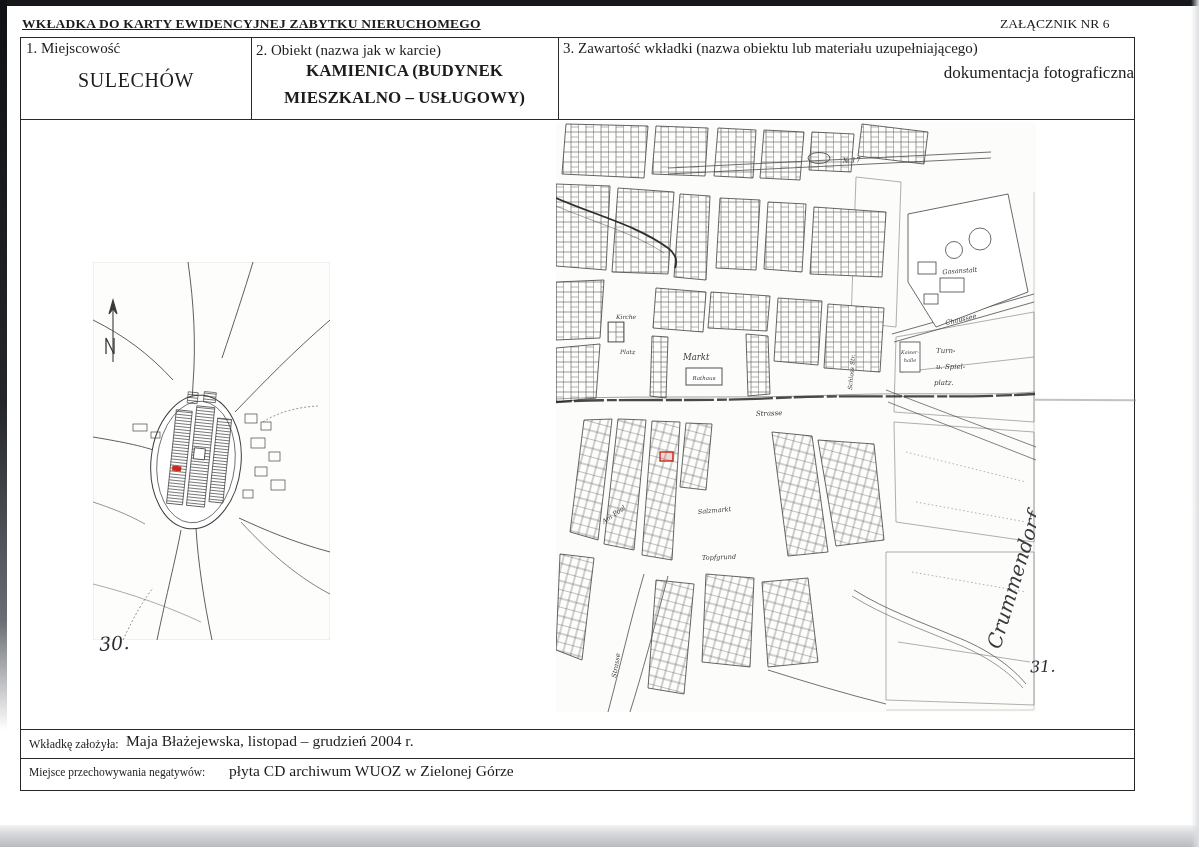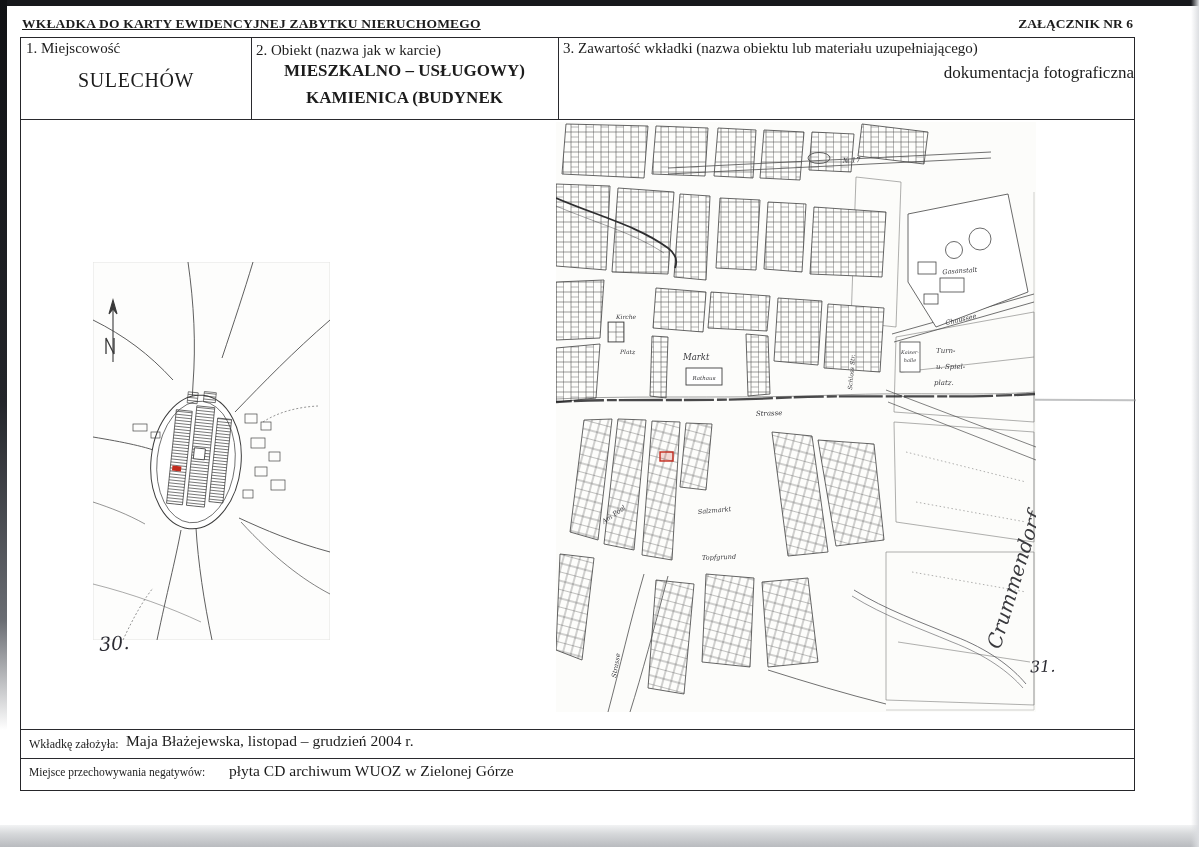--- a/index.html
+++ b/index.html
@@ -15,21 +15,21 @@
   .scan-left{left:0;top:0;width:7px;height:730px;
     background:linear-gradient(180deg,#101114 0%,#23252a 55%,#6a6d73 85%,rgba(120,122,128,0) 100%)}
   .scan-bottom{left:0;top:825px;width:1199px;height:22px;
     background:linear-gradient(180deg,#f2f3f4 0%,#d6d8da 40%,#b9bbbf 100%)}
   .scan-right{left:1191px;top:0;width:8px;height:847px;
     background:linear-gradient(90deg,rgba(215,216,219,0),#dcdee1)}
 
   
   .title-left{left:22px;top:16px;font-weight:bold;font-size:13.5px;letter-spacing:.2px;
     text-decoration:underline;white-space:nowrap}
-  .title-right{left:1000px;top:16px;width:133px;text-align:right;font-weight:bold;font-size:13.5px;white-space:nowrap}
+  .title-right{left:1000px;top:16px;width:133px;font-weight:normal;font-size:13.5px;white-space:nowrap}
 
   
   .frame{left:20px;top:37px;width:1113px;height:752px;border:1.4px solid #26262a}
   .vline{width:1.2px;background:#2a2a2e}
   .hline{height:1.2px;background:#2a2a2e}
   .vl1{left:230px;top:0;height:81px}
   .vl2{left:537px;top:0;height:81px}
   .hl-head{left:0;top:81px;width:1113px}
   .hl-f1{left:0;top:691px;width:1113px}
   .hl-f2{left:0;top:720px;width:1113px}
@@ -78,22 +78,22 @@
   <div class="abs hline hl-head"></div>
   <div class="abs hline hl-f1"></div>
   <div class="abs hline hl-f2"></div>
 
   <div class="abs cell-label cl1">1. Miejscowość</div>
   <div class="abs cell-label cl2">2. Obiekt (nazwa jak w karcie)</div>
   <div class="abs cell-label cl3">3. Zawartość wkładki (nazwa obiektu lub materiału uzupełniającego)</div>
 
   <div class="abs val-sulechow">SULECHÓW</div>
   <div class="abs val-kamienica">
+    <div>KAMIENICA (BUDYNEK</div>
     <div>MIESZKALNO – USŁUGOWY)</div>
-    <div>KAMIENICA (BUDYNEK</div>
   </div>
   <div class="abs val-dok">dokumentacja fotograficzna</div>
 
   <div class="abs f1-label">Wkładkę założyła:</div>
   <div class="abs f1-value">Maja Błażejewska, listopad – grudzień 2004 r.</div>
   <div class="abs f2-label">Miejsce przechowywania negatywów:</div>
   <div class="abs f2-value">płyta CD archiwum WUOZ w Zielonej Górze</div>
 </div>
 
 <svg class="abs map-small" viewBox="0 0 237 378">

